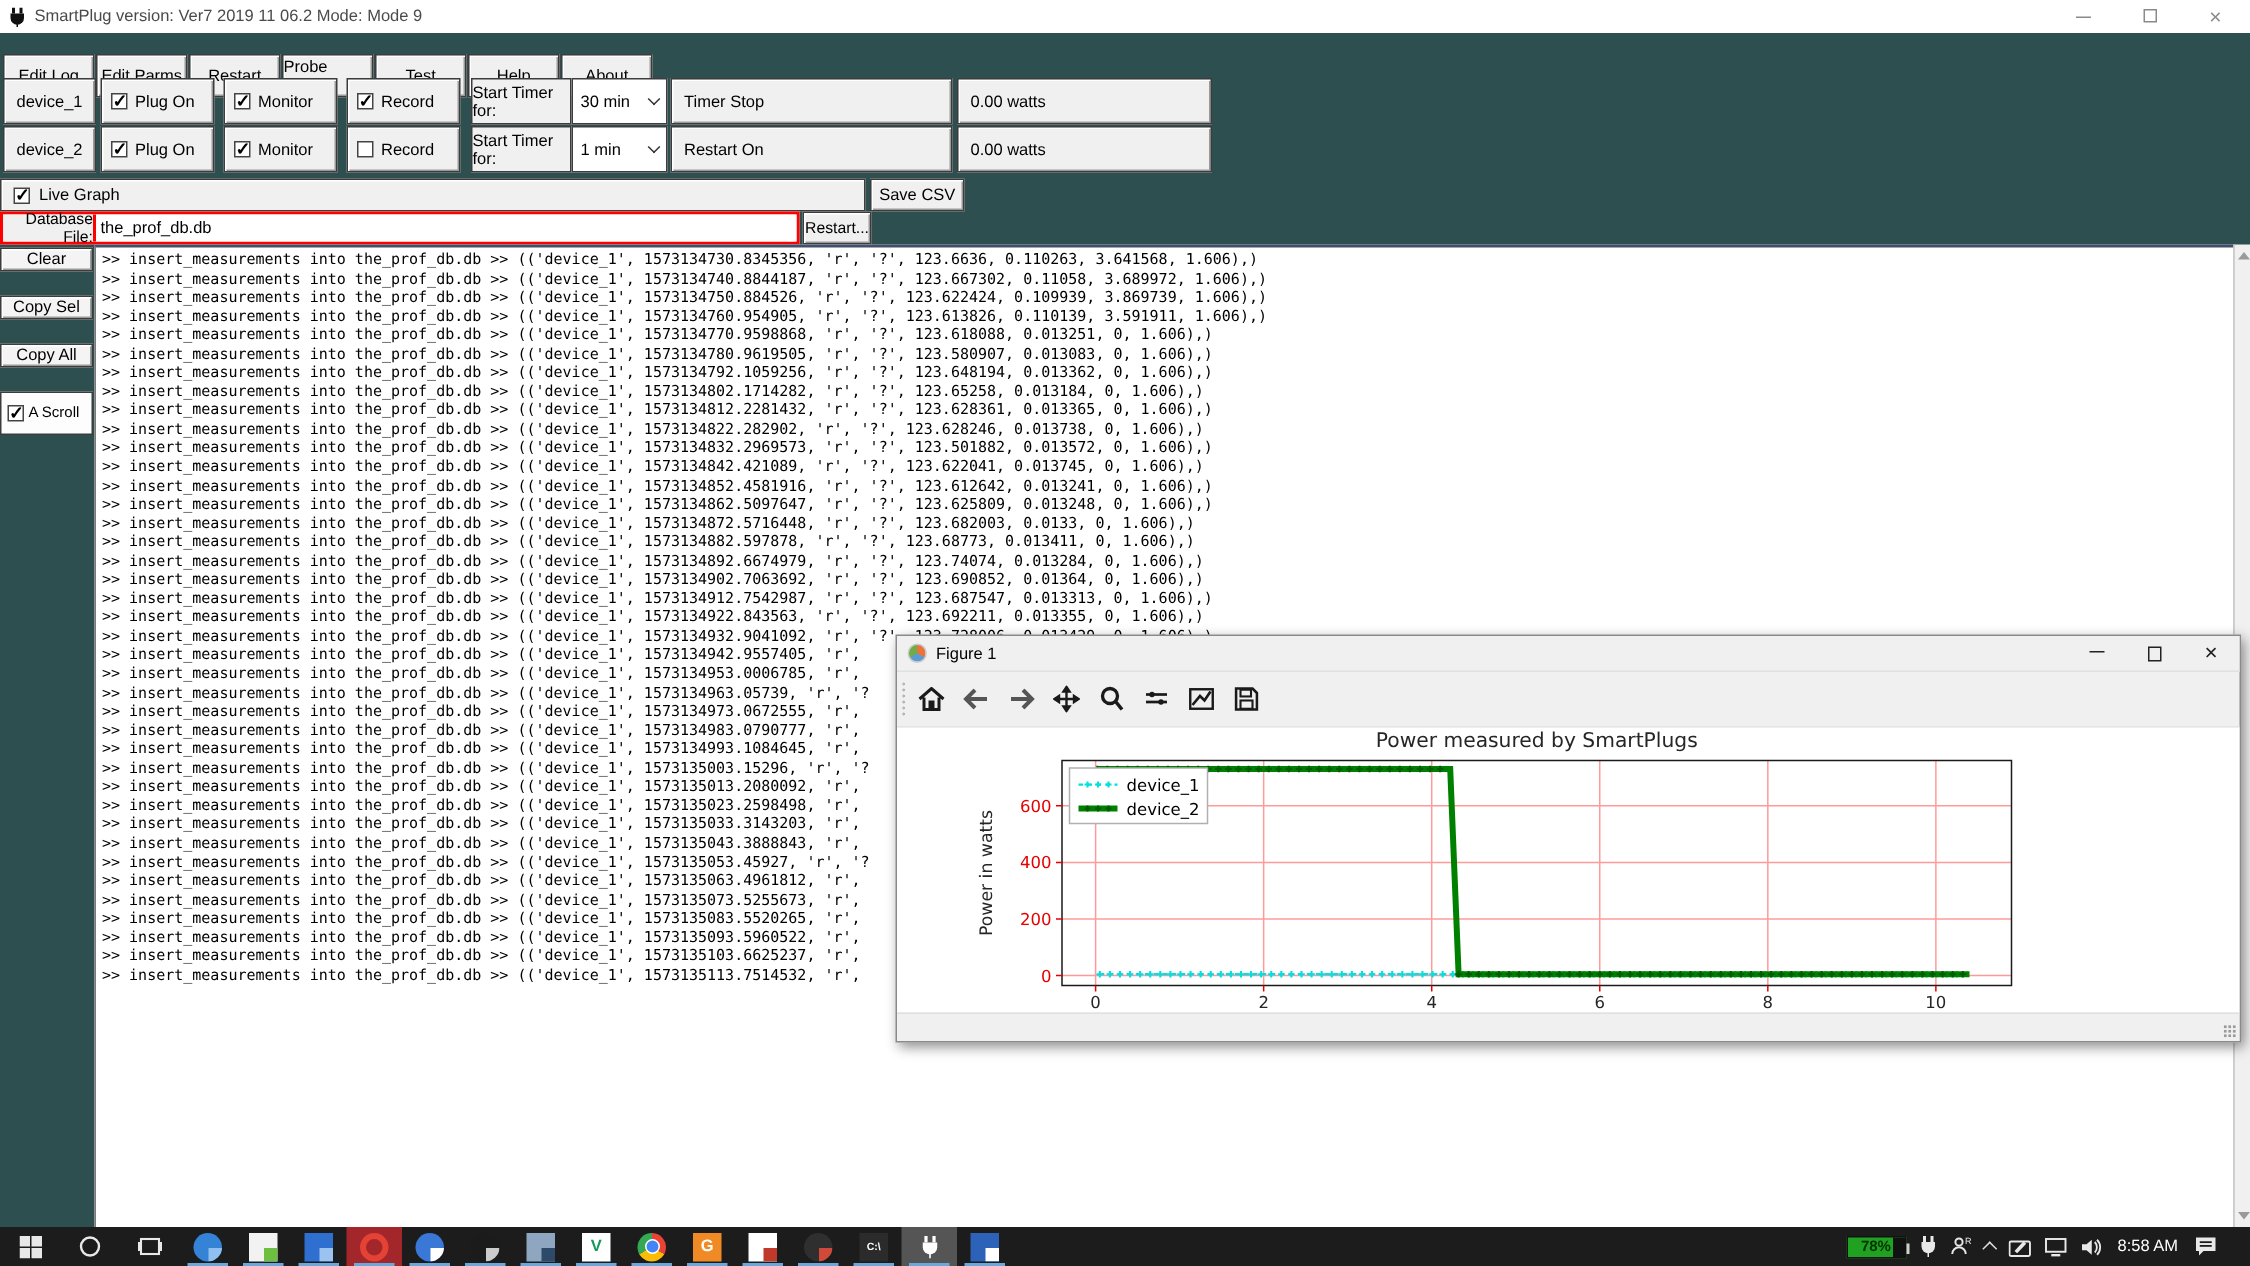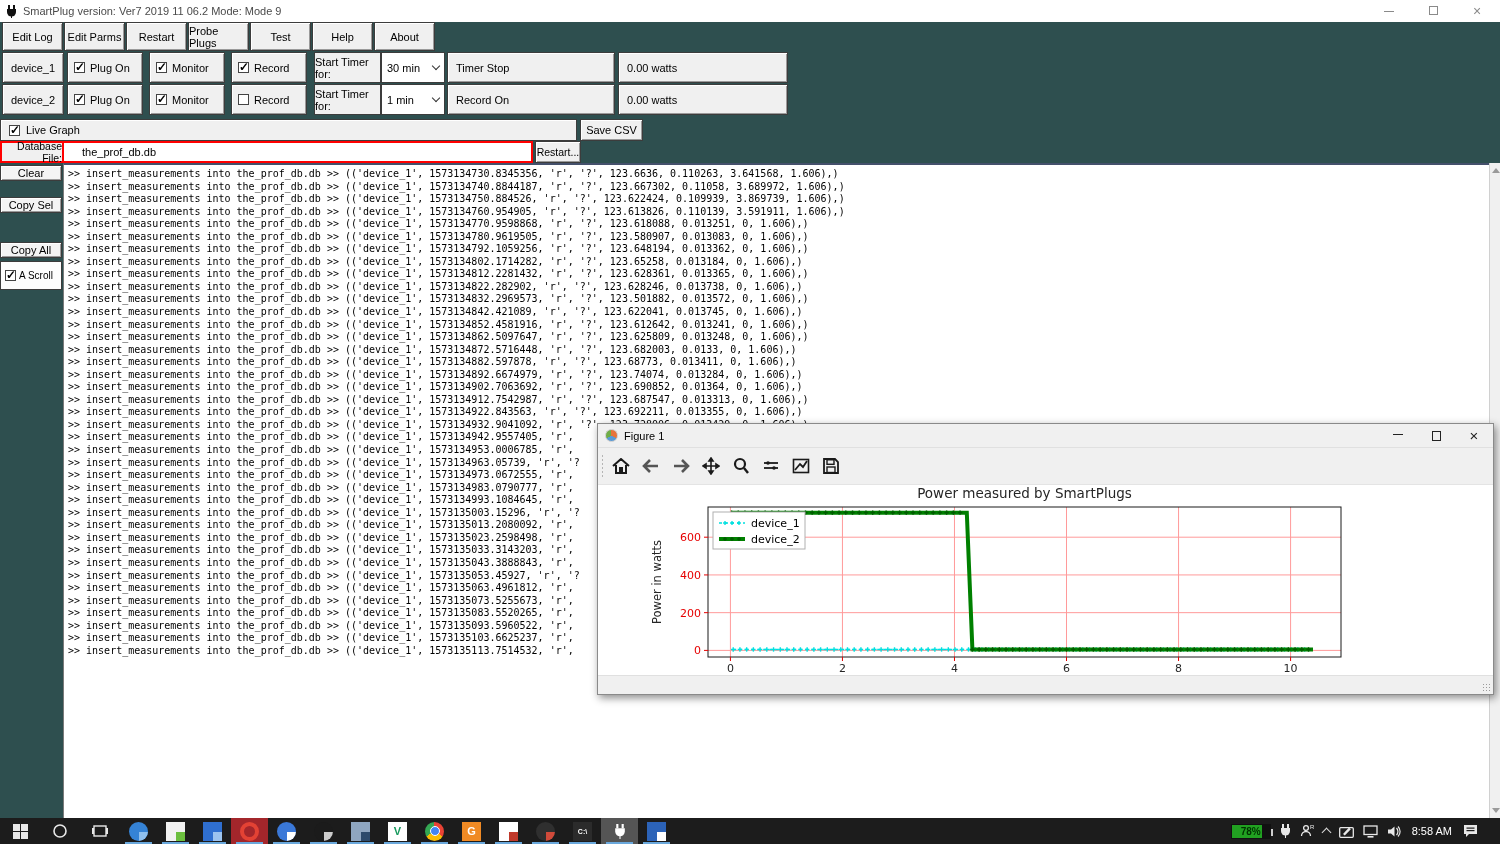--- a/index.html
+++ b/index.html
@@ -9,55 +9,55 @@
   
   #titlebar { position:absolute; left:0; top:0; width:1500px; height:22px; background:#ffffff;
               display:flex; align-items:center; padding-left:6px; }
   #titlebar .app-title { font-size:11px; color:#4a4a4a; margin-left:6px; }
   #titlebar .win-controls { margin-left:auto; display:flex; align-items:center; gap:30px; padding-right:16px; }
   #titlebar .wc { color:#8a8a8a; font-size:12px; width:14px; text-align:center; cursor:default; }
   .restore-box { width:9px; height:9px; border:1px solid #8a8a8a; display:inline-block; }
   .min-dash { width:10px; height:1px; background:#8a8a8a; display:inline-block; margin-bottom:3px; }
 
   
-  #menubar { position:absolute; left:2px; top:22px; display:flex;justify-content:center; }
+  #menubar { position:absolute; left:2px; top:36px; display:flex;justify-content:center; }
   .menu-btn { width:61px; height:29px; background:#f0f0f0; border:1px solid #3c3c3c; margin-right:1px;
               font-size:11px; display:flex; align-items:center; justify-content:center; color:#000;
               box-shadow: inset 1px 1px 0 #ffffff, inset -1px -1px 0 #9a9a9a; }
 
   
   #device-rows { position:absolute; left:2px; top:52px; }
   .dev-row { display:flex; height:31px; margin-bottom:1px; align-items:stretch; }
   .cell { background:#f0f0f0; border:1px solid #3c3c3c; font-size:11px; color:#000;
           display:flex; align-items:center; box-shadow: inset 1px 1px 0 #ffffff, inset -1px -1px 0 #9a9a9a; }
   .c-name { width:62px; justify-content:center; margin-right:3px; }
   .c-chk  { width:76px; padding-left:6px; margin-right:6px; gap:5px; }
   .c-chk.last { margin-right:7px; }
   .c-timerlab { width:67px; justify-content:center; box-shadow:none; }
   .c-combo { width:64px; background:#ffffff; justify-content:space-between; padding:0 5px; box-shadow:none; margin-right:2px; }
-  .c-action { width:168px; padding-left:8px; margin-right:3px; }
+  .c-action { width:188px; padding-left:8px; margin-right:3px; }
   .c-watts { width:170px; padding-left:8px; }
   .cb { display:inline-block; width:11px; height:11px; background:#fff; border:1px solid #444; position:relative; flex:none; }
   .cb.checked::after { content:"✓"; position:absolute; left:0px; top:-3px; font-size:12px; font-weight:bold; color:#000; }
   .carr { width:6px; height:6px; border-right:1px solid #333; border-bottom:1px solid #333; transform:rotate(45deg); margin-top:-3px; }
 
   
   #live-bar { position:absolute; left:0; top:119px; width:577px; height:22px; background:#f0f0f0;
               border:1px solid #3c3c3c; display:flex; align-items:center; gap:6px; padding-left:8px; font-size:11px;
               box-shadow: inset 1px 1px 0 #ffffff; }
   #save-csv { position:absolute; left:580px; top:119px; width:63px; height:22px; background:#f0f0f0;
               border:1px solid #3c3c3c; font-size:11px; display:flex; align-items:center; justify-content:center;
               box-shadow: inset 1px 1px 0 #ffffff, inset -1px -1px 0 #9a9a9a; }
 
   
   #db-row { position:absolute; left:0; top:141px; width:533px; height:22px; border:2px solid #ff0000;
             display:flex; background:#fff; }
   #db-label { width:62px; background:#f0f0f0; border-right:2px solid #ff0000; font-size:10.5px;
               display:flex; align-items:center; justify-content:center; flex:none;text-align:right; }
-  #db-input { flex:1; border:none; outline:none; font-size:11px; font-family:"Liberation Sans",sans-serif; padding-left:18px; }
+  #db-input { flex:1; border:none; outline:none; font-size:11px; font-family:"Liberation Sans",sans-serif; padding-left:3px; }
   #db-browse { position:absolute; left:535px; top:141px; width:46px; height:22px; background:#f0f0f0;
                border:1px solid #3c3c3c; font-size:10.5px; display:flex; align-items:center; justify-content:center;
                box-shadow: inset 1px 1px 0 #ffffff, inset -1px -1px 0 #9a9a9a; }
 
   
   .side-btn { position:absolute; left:0; width:62px; height:16px; background:#f4f4f4; border:1px solid #3c3c3c;
               font-size:11px; display:flex; align-items:center; justify-content:center;
               box-shadow: inset 1px 1px 0 #ffffff, inset -1px -1px 0 #9a9a9a; }
   #ascroll-panel { position:absolute; left:0; top:261px; width:62px; height:29px; background:#fdfdfd;
                    border:1px solid #3c3c3c; display:flex; align-items:center; gap:3px; padding-left:4px; font-size:10px; }
@@ -187,40 +187,40 @@
       </div>
       <div class="cell c-chk last">
         <span class="cb"></span>
         <span>Record</span>
       </div>
       <div class="cell c-timerlab">Start Timer for:</div>
       <div class="cell c-combo">
         <span>1 min</span>
         <span class="carr"></span>
       </div>
-      <div class="cell c-action">Record On</div>
+      <div class="cell c-action">Restart On</div>
       <div class="cell c-watts">0.00 watts</div>
     </div>
   </div>
 
 <div id="live-bar">
   <span class="cb checked" id="live-cb"></span>
   <span>Live Graph</span>
 </div>
 <div id="save-csv">Save CSV</div>
 
 <div id="db-row">
   <span id="db-label">Database File:</span>
   <input id="db-input" value="the_prof_db.db" style="">
 </div>
 <div id="db-browse">Restart...</div>
 
 <div class="side-btn" style="top:165px;">Clear</div>
 <div class="side-btn" style="top:197px;">Copy Sel</div>
-<div class="side-btn" style="top:242px;text-align:right;">Copy All</div>
+<div class="side-btn" style="top:229px;text-align:right;">Copy All</div>
 <div id="ascroll-panel">
   <span class="cb checked" id="ascroll-cb"></span>
   <span>A Scroll</span>
 </div>
 
 <div id="log-area">&gt;&gt; insert_measurements into the_prof_db.db &gt;&gt; (('device_1', 1573134730.8345356, 'r', '?', 123.6636, 0.110263, 3.641568, 1.606),)
 &gt;&gt; insert_measurements into the_prof_db.db &gt;&gt; (('device_1', 1573134740.8844187, 'r', '?', 123.667302, 0.11058, 3.689972, 1.606),)
 &gt;&gt; insert_measurements into the_prof_db.db &gt;&gt; (('device_1', 1573134750.884526, 'r', '?', 123.622424, 0.109939, 3.869739, 1.606),)
 &gt;&gt; insert_measurements into the_prof_db.db &gt;&gt; (('device_1', 1573134760.954905, 'r', '?', 123.613826, 0.110139, 3.591911, 1.606),)
 &gt;&gt; insert_measurements into the_prof_db.db &gt;&gt; (('device_1', 1573134770.9598868, 'r', '?', 123.618088, 0.013251, 0, 1.606),)

